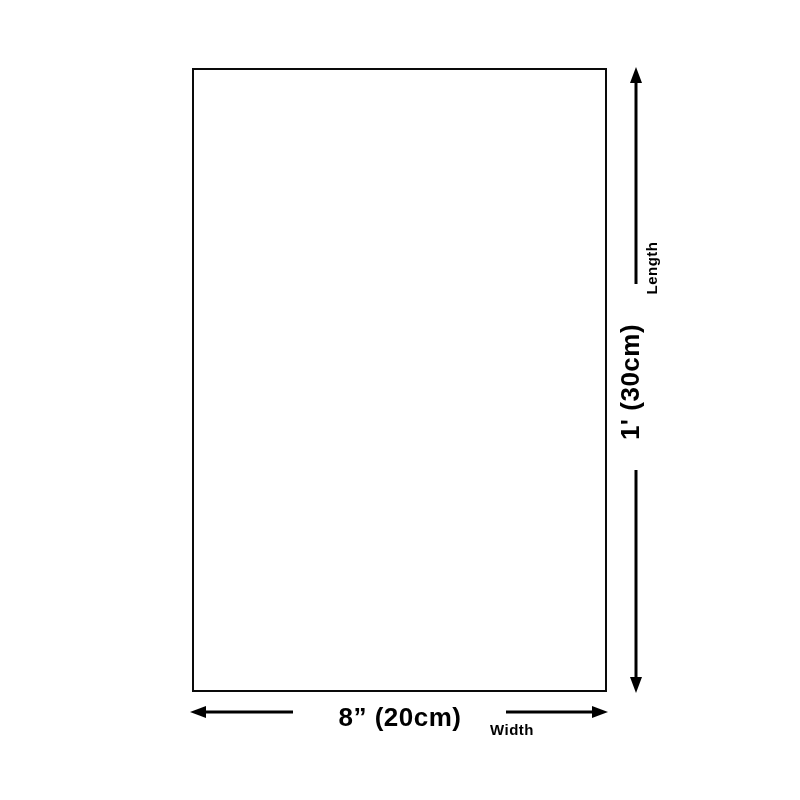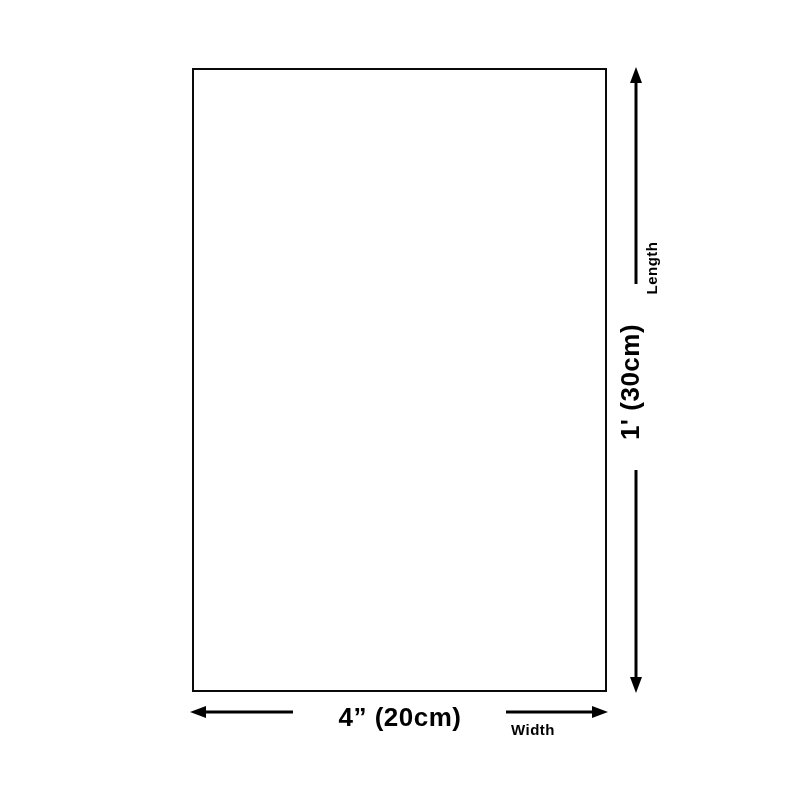--- a/index.html
+++ b/index.html
@@ -76,17 +76,17 @@
     <line x1="205" y1="712" x2="293" y2="712"></line>
     <polygon points="190,712 206,706 206,718"></polygon>
     <line x1="506" y1="712" x2="594" y2="712"></line>
     <polygon points="608,712 592,706 592,718"></polygon>
   </svg>
 
   <div class="label rot dim-name" style="left:651px; top:268px;">Length</div>
 
   <div class="label rot dim-value" style="left:630px; top:382px;">1' (30cm)</div>
 
-  <div class="label dim-value" style="left:400px; top:717px;">4” (20cm)</div>
+  <div class="label dim-value" style="left:400px; top:717px;">8” (20cm)</div>
 
-  <div class="label dim-name" style="left:533px; top:729px;">Width</div>
+  <div class="label dim-name" style="left:512px; top:729px;">Width</div>
 
 </div>
 
 </body></html>

